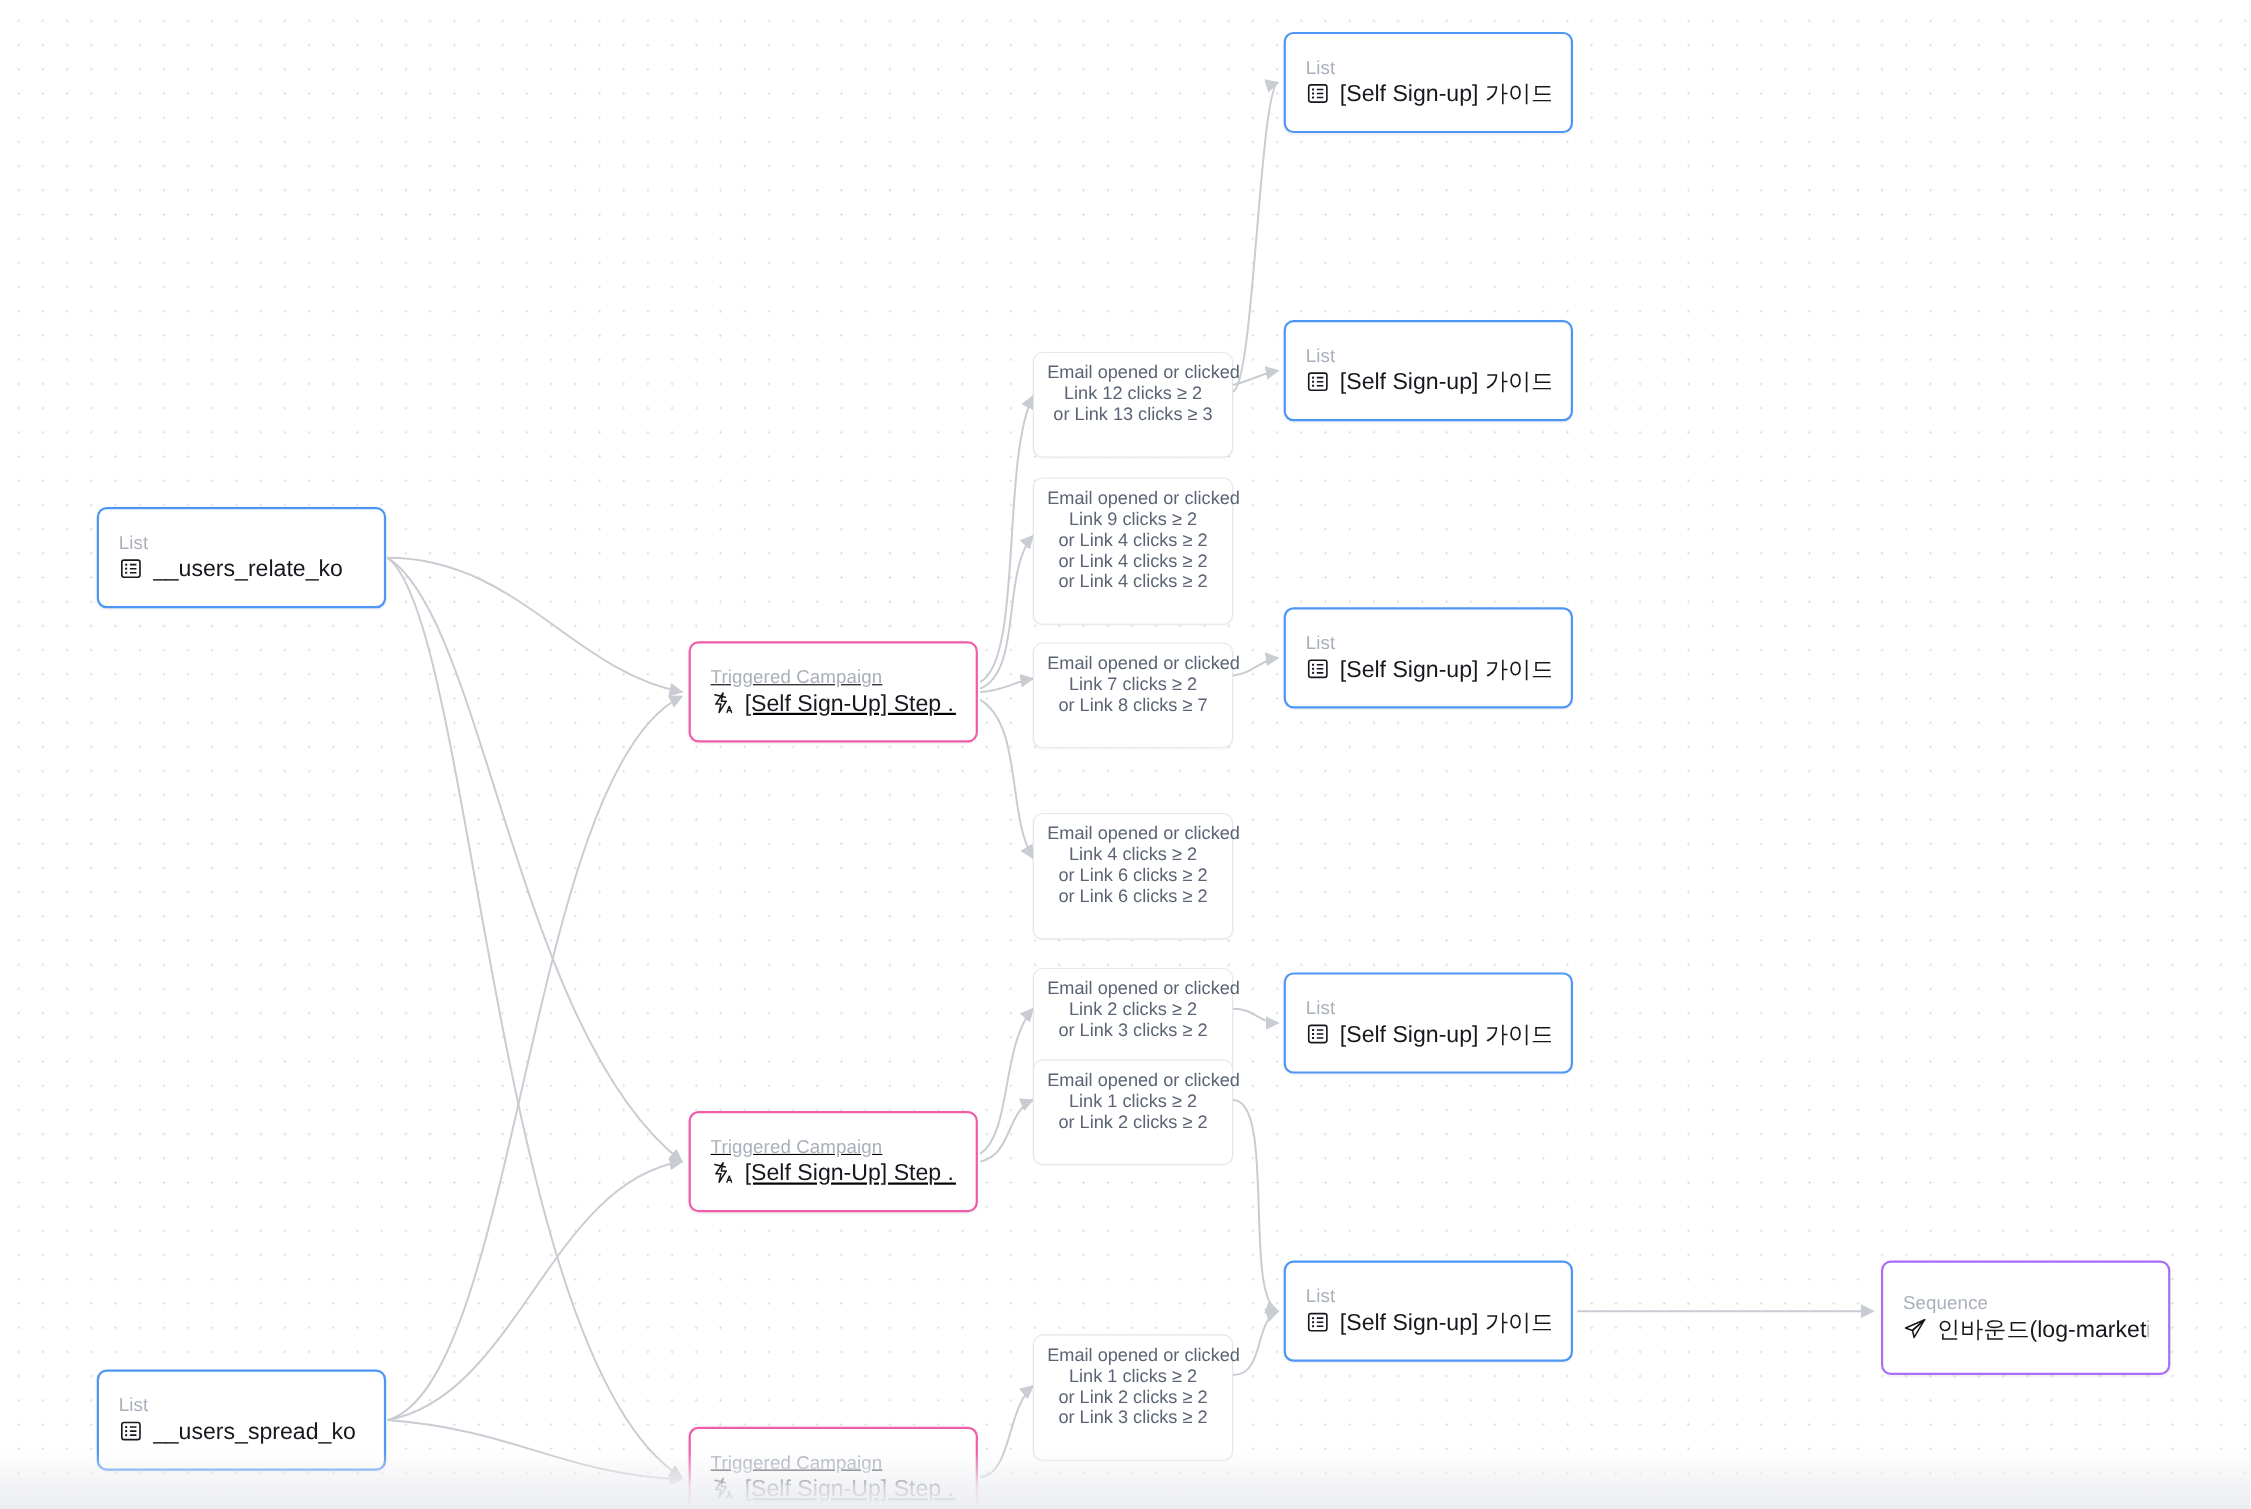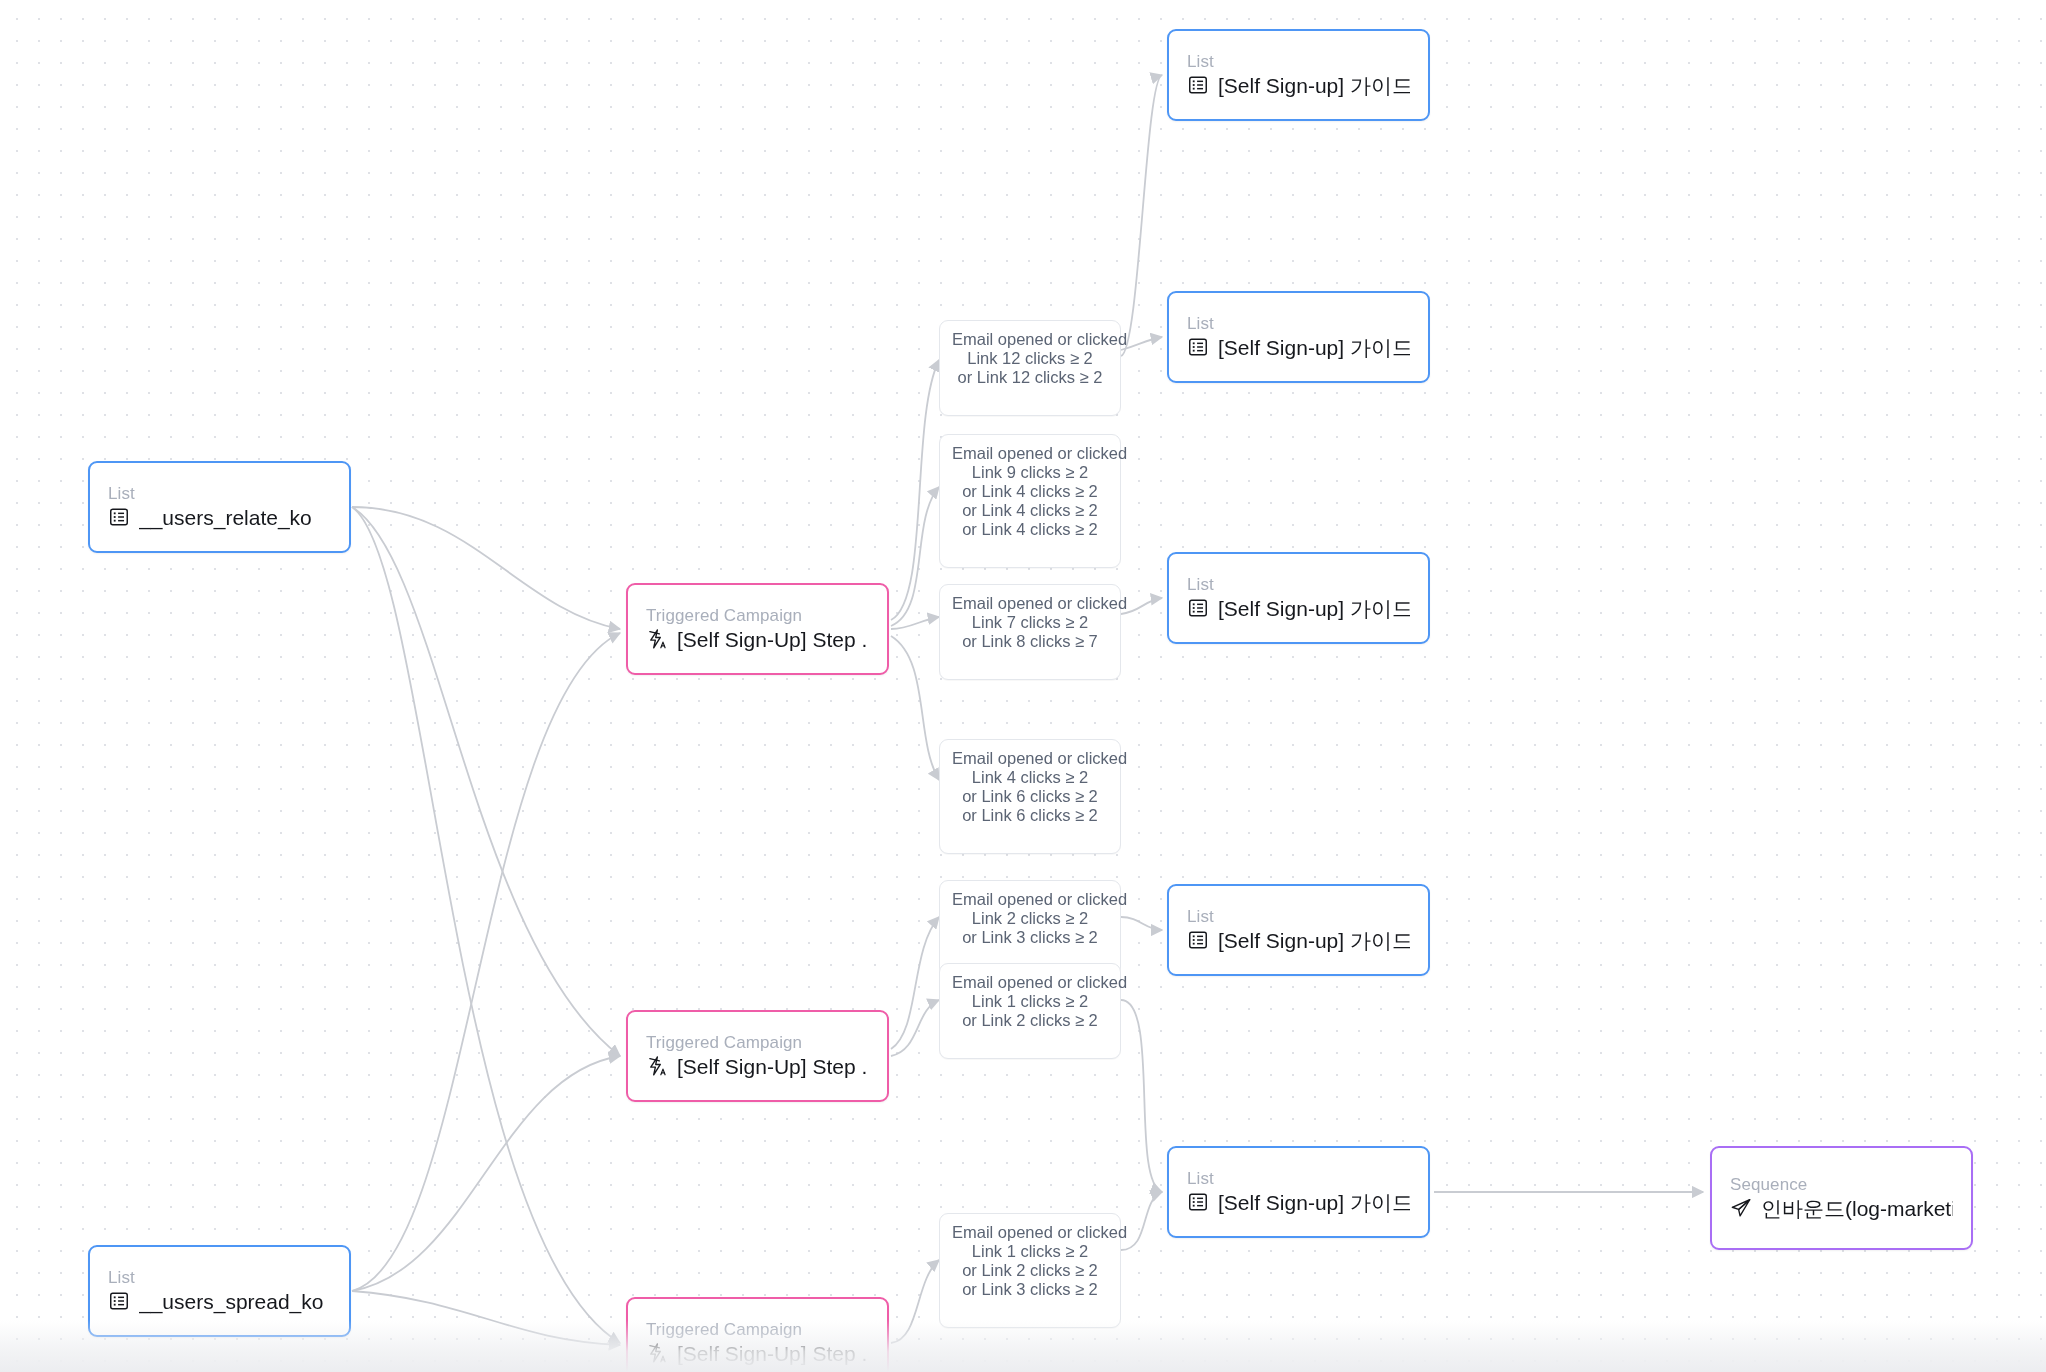--- a/index.html
+++ b/index.html
@@ -31,21 +31,21 @@
     background: #ffffff;
     border-radius: 9px;
     border: 2px solid #4e96f5;
     box-shadow: 0 1px 2px rgba(16,24,40,0.06);
     padding: 14px 18px 15px 18px;
     display: flex;
     flex-direction: column;
     justify-content: center;
     gap: 2px;
   }
-  .node.campaign { border-color: #ef5da8; }
+  .node.campaign { border-color: #ef5da8; text-decoration: underline; }
   .node.sequence { border-color: #a96ef5; }
   .node-type {
     font-size: 17px;
     color: #a9afbb;
     line-height: 19px;
     letter-spacing: 0.1px;
     white-space: nowrap;
   }
   .node-title-row {
     display: flex;
@@ -299,21 +299,21 @@
             </svg>
           </span>
           <span class="node-title">인바운드(log-marketi...</span>
         </div>
       </div>
     </div>
   <div id="conds-group">
       <div class="cond" style="left: 939px; top: 320px; width: 182px;">
         <span class="cond-line head">Email opened or clicked</span>
         <span class="cond-line">Link 12 clicks ≥ 2</span>
-        <span class="cond-line">or Link 12 clicks ≥ 2</span>
+        <span class="cond-line">or Link 13 clicks ≥ 3</span>
       </div>
       <div class="cond" style="left: 939px; top: 434px; width: 182px;">
         <span class="cond-line head">Email opened or clicked</span>
         <span class="cond-line">Link 9 clicks ≥ 2</span>
         <span class="cond-line">or Link 4 clicks ≥ 2</span>
         <span class="cond-line">or Link 4 clicks ≥ 2</span>
         <span class="cond-line">or Link 4 clicks ≥ 2</span>
       </div>
       <div class="cond" style="left: 939px; top: 584px; width: 182px;">
         <span class="cond-line head">Email opened or clicked</span>

